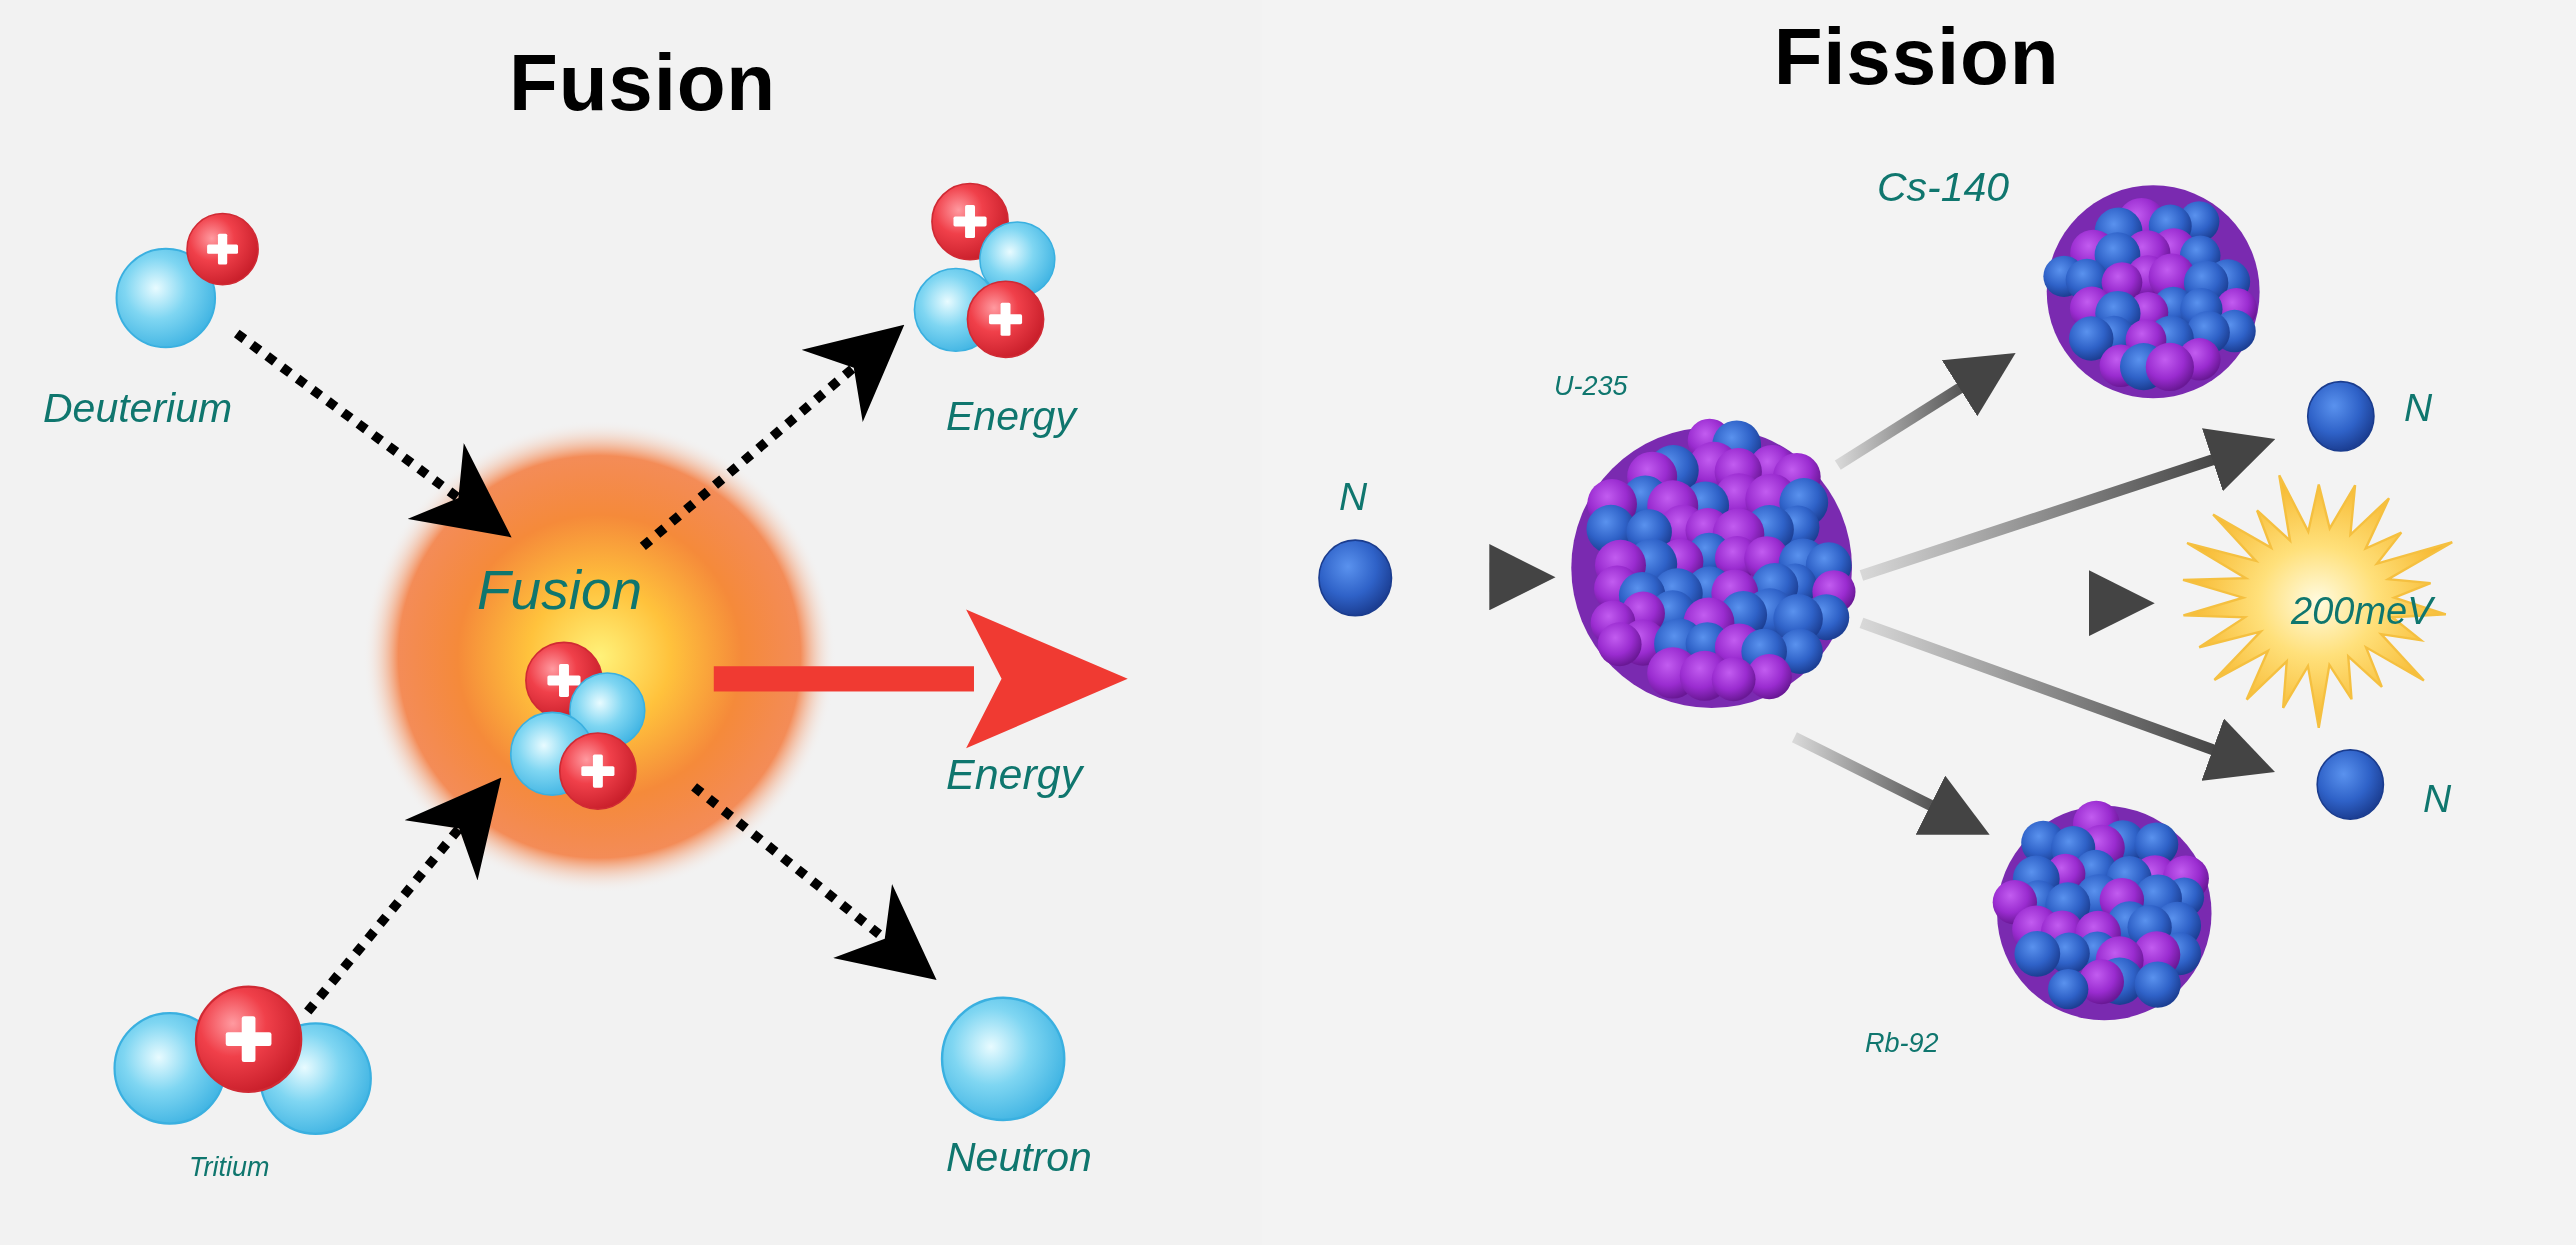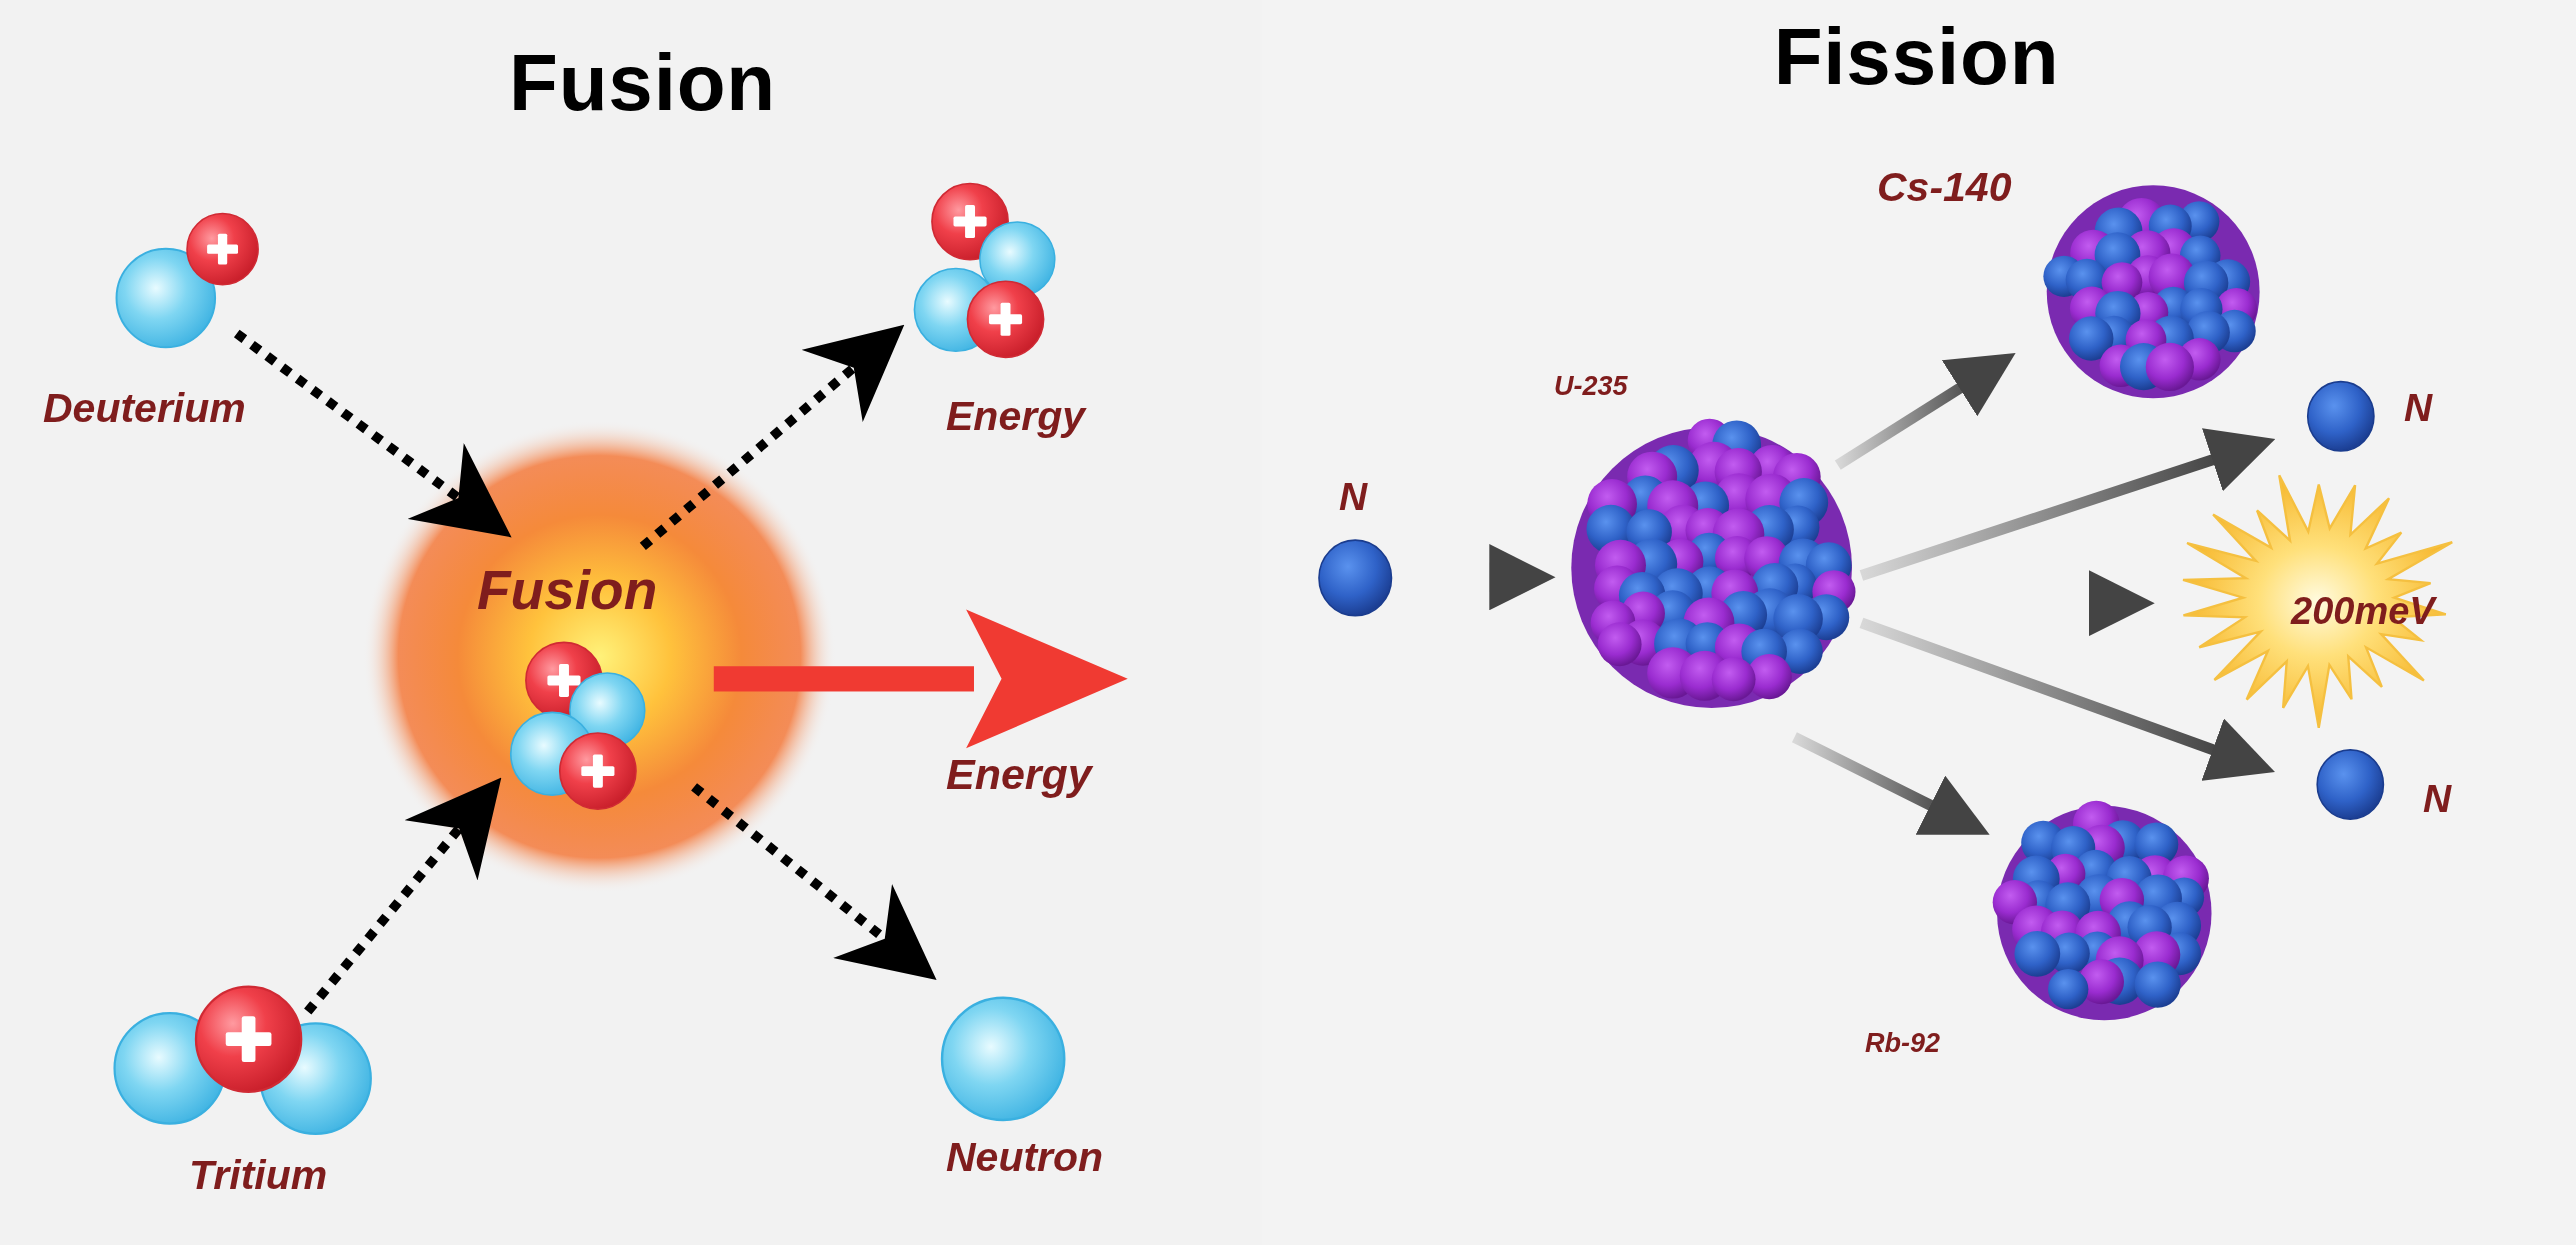--- a/index.html
+++ b/index.html
@@ -1,21 +1,21 @@
 <!DOCTYPE html>
 <html style="font-size:12.6px"><head>
 <meta charset="utf-8">
 <style>
   html,body{margin:0;padding:0;}
   body{width:2576px;height:1245px;background:#f2f2f2;overflow:hidden;position:relative;font-family:"Liberation Sans",sans-serif;}
   .panel{position:absolute;top:0;height:1245px;}
   #fusion-panel{left:0;width:1262px;background:#f2f2f2;margin-top:26px;}
   #fission-panel{left:1262px;width:1314px;background:#f3f3f3;}
   .title{position:absolute;top:11px;font-family:"Liberation Sans",sans-serif;font-weight:bold;font-size:80px;color:#000;text-align:center;width:473px;letter-spacing:0.8px;}
-  .lbl{position:absolute;font-family:"Liberation Sans",sans-serif;font-weight:bold;font-style:italic;color:#7f1d1d;white-space:nowrap;}
+  .lbl{position:absolute;font-family:"Liberation Sans",sans-serif;font-weight:normal;font-style:italic;color:#0f766e;white-space:nowrap;}
   svg.layer{position:absolute;left:0;top:0;}
 </style>
 </head>
 <body>
 
 <div class="panel" id="fusion-panel">
   <div class="title" style="left:406px;">Fusion</div>
 
   <svg class="layer" width="1262" height="1245" viewBox="0 0 1600 1579">
     <defs>
@@ -92,21 +92,21 @@
 
     <g>
       <use href="#neutronSym" x="1272" y="1310" transform="translate(1272 1310) scale(1.55) translate(-1272 -1310)"></use>
     </g>
   </svg>
 
   <div class="lbl" style="left:43px;top:359px;font-size:41px;">Deuterium</div>
   <div class="lbl" style="left:946px;top:367px;font-size:41px;">Energy</div>
   <div class="lbl" style="left:477px;top:532px;font-size:55px;">Fusion</div>
   <div class="lbl" style="left:946px;top:724px;font-size:43px;">Energy</div>
-  <div class="lbl" style="left:189px;top:1126px;font-size:41px;">Tritium</div>
+  <div class="lbl" style="left:189px;top:1126px;font-size:27px;">Tritium</div>
   <div class="lbl" style="left:946px;top:1108px;font-size:41px;">Neutron</div>
 </div>
 
 <div class="panel" id="fission-panel">
   <div class="title" style="left:418px;">Fission</div>
 
   <svg class="layer" width="1314" height="1245" viewBox="0 0 1666 1579">
     <defs>
       <radialGradient id="gBlue" cx="40%" cy="35%" r="65%">
         <stop offset="0%" stop-color="#5a92ee"></stop>

